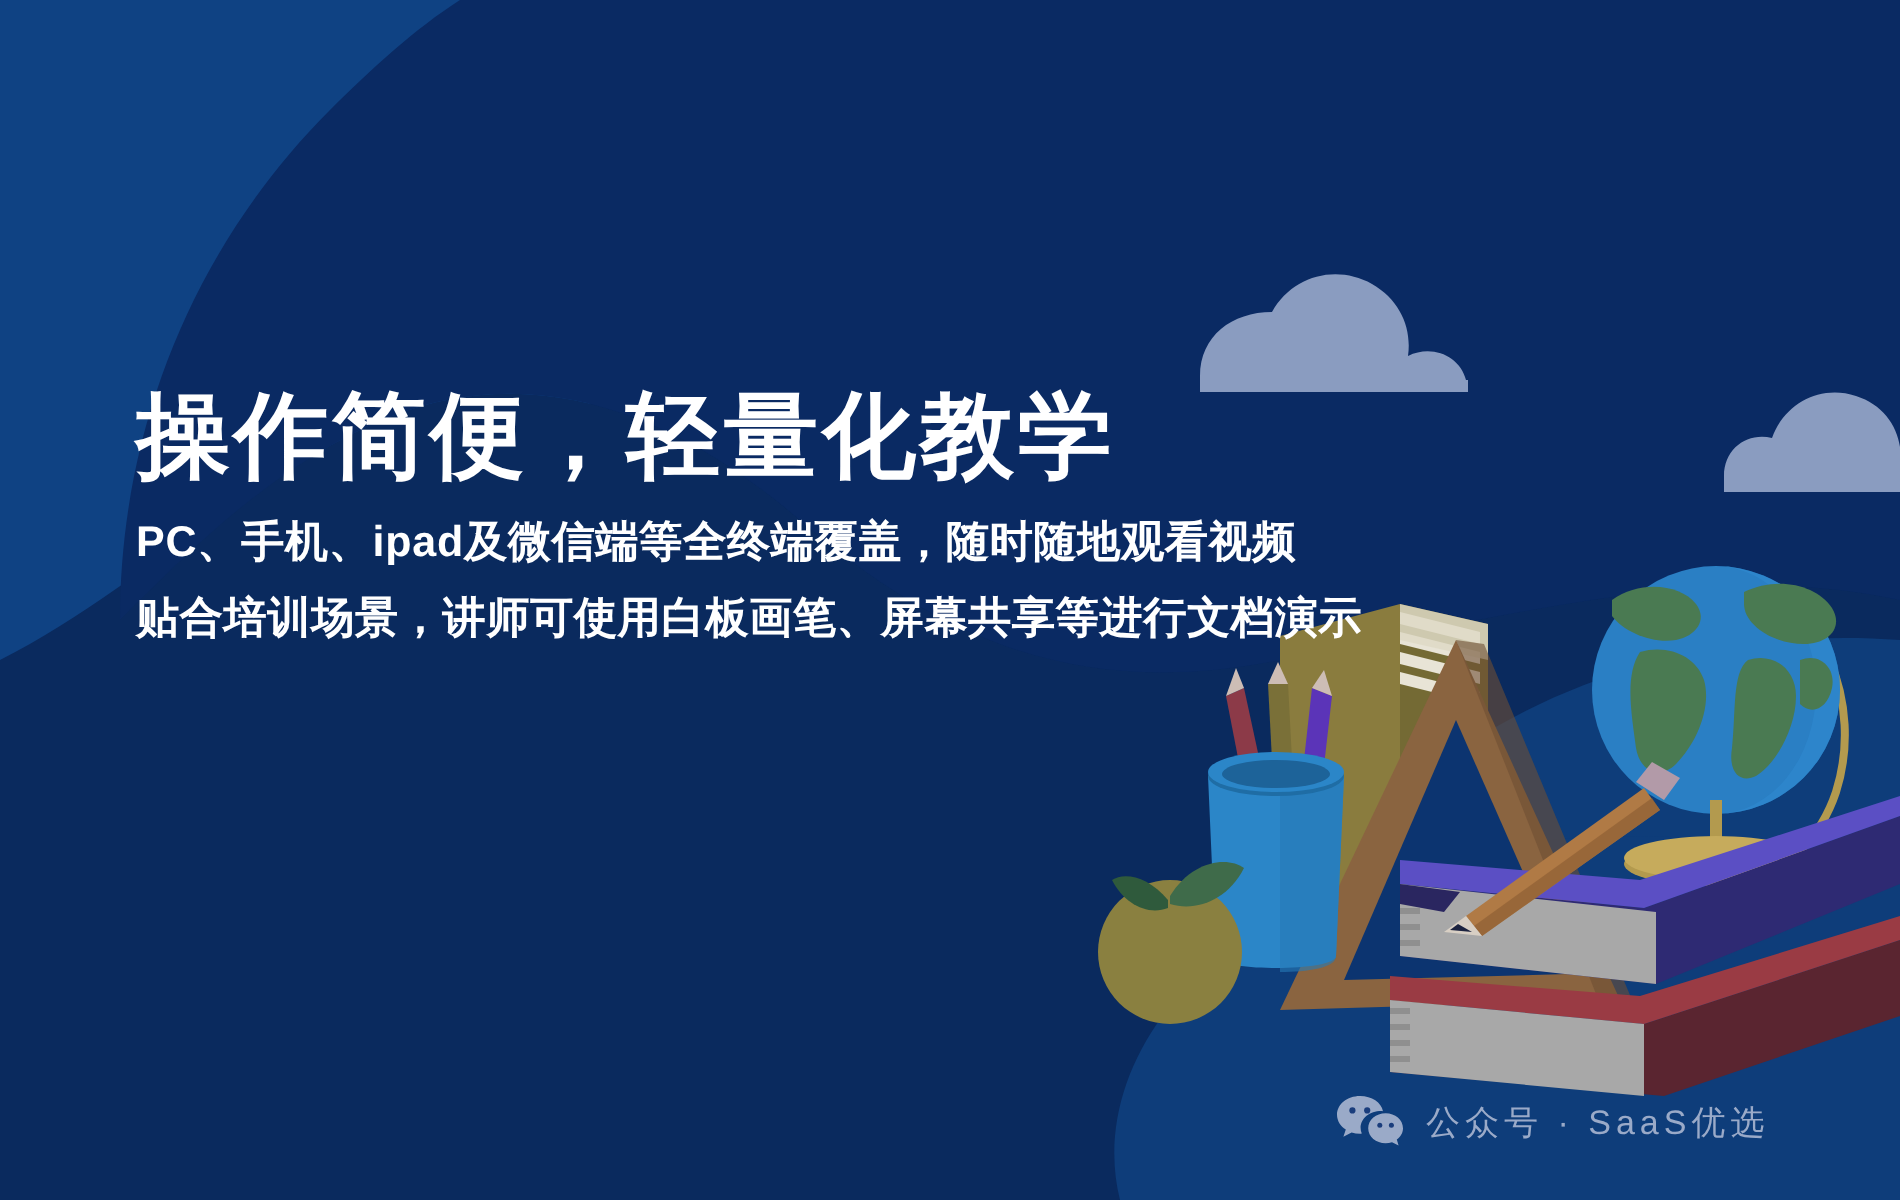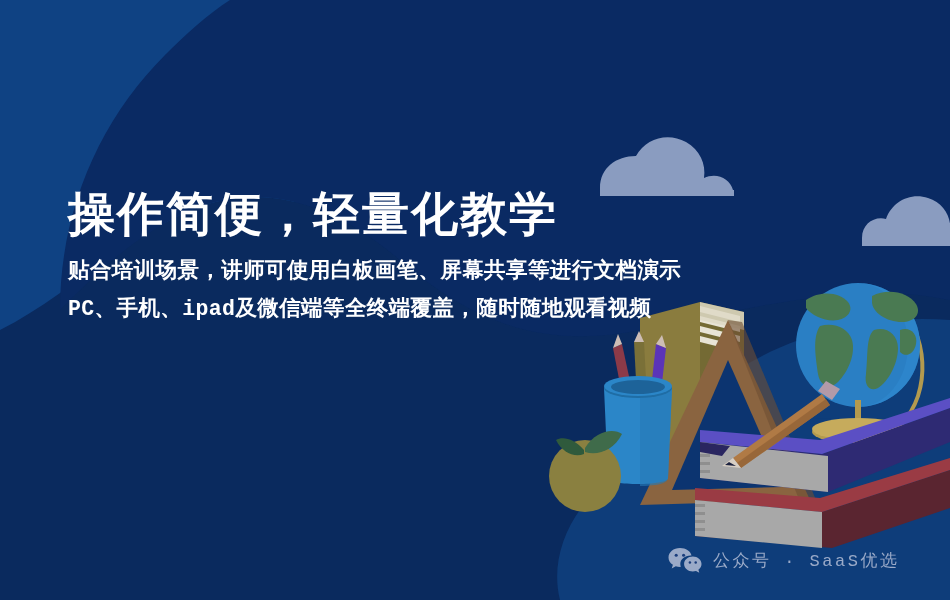--- a/index.html
+++ b/index.html
@@ -6,21 +6,21 @@
     margin: 0;
     padding: 0;
     background: #000;
   }
   #slide {
     position: relative;
     width: 950px;
     height: 600px;
     overflow: hidden;
     background: #0a2a63;
-    font-family: Liberation Mono, monospace;
+    font-family: Liberation Sans, sans-serif;
   }
   #bg-layer, #art-layer {
     position: absolute;
     left: 0; top: 0;
     width: 950px;
     height: 600px;
   }
   .text-block {
     position: absolute;
     left: 68px;
@@ -210,22 +210,22 @@
       <path d="M737,463 L826,399 L830,405 L741,468 Z" fill="#8f5f34" opacity="0.7"></path>
       <path d="M733,458 L741,468 L722,466 Z" fill="#d8cfc4"></path>
       <path d="M729,462 L736,466 L725,465 Z" fill="#1c2340"></path>
       <path d="M818,391 L832,400 L840,389 L826,381 Z" fill="#b29aa8"></path>
     </g>
 
   </svg>
 
   <div class="text-block">
     <h1 class="headline">操作简便，轻量化教学</h1>
+    <p class="subline">PC、手机、ipad及微信端等全终端覆盖，随时随地观看视频</p>
     <p class="subline">贴合培训场景，讲师可使用白板画笔、屏幕共享等进行文档演示</p>
-    <p class="subline">PC、手机、ipad及微信端等全终端覆盖，随时随地观看视频</p>
   </div>
 
   <div class="watermark">
     <svg class="wechat-icon" viewBox="0 0 34 30">
 
       <path d="M12,2 C5.5,2 0.5,6.2 0.5,11.4 C0.5,14.4 2.2,17.1 4.9,18.8
                L3.7,22.4 L7.8,20.3 C9.1,20.7 10.5,20.9 12,20.9
                C12.3,20.9 12.6,20.9 12.9,20.8 C12.5,19.9 12.3,18.9 12.3,17.9
                C12.3,13.2 16.9,9.5 22.6,9.5 C22.9,9.5 23.2,9.5 23.5,9.6
                C22.7,5.3 17.9,2 12,2 Z" fill="#9aaac8"></path>

